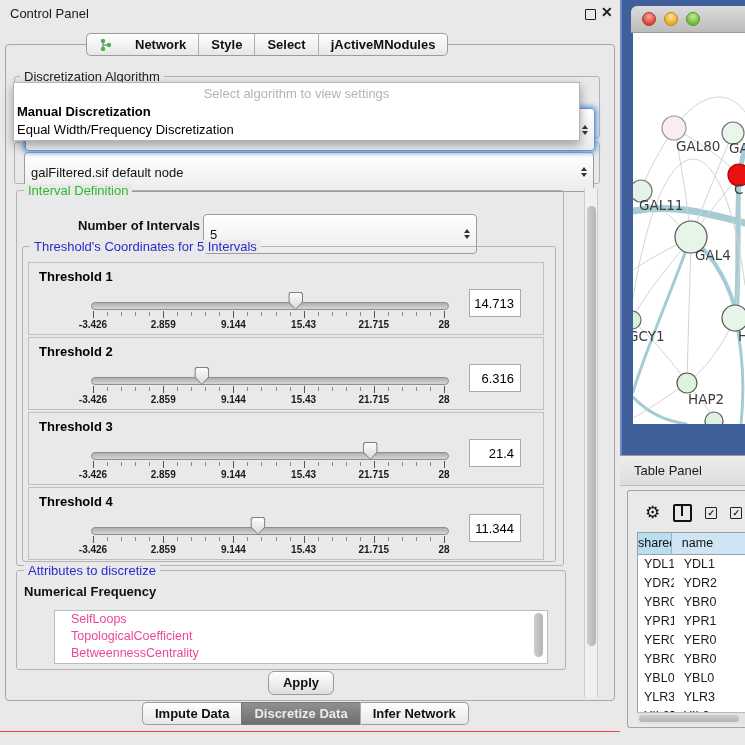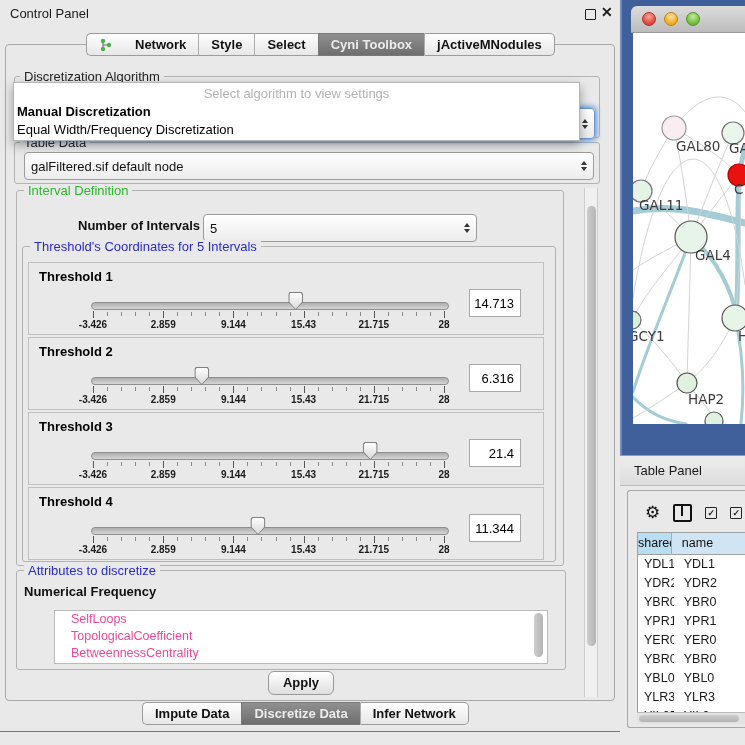--- a/index.html
+++ b/index.html
@@ -26,21 +26,21 @@
 
   #pane-border{left:5px;top:44px;width:608px;height:655px;border:1px solid #a8a8a8;border-radius:4px;background:#e9e9e9;}
 
   .groupbox{border:1px solid #b3b3b3;border-radius:3px;}
   .grouptitle{position:absolute;background:#e9e9e9;padding:0 4px;font-size:13px;line-height:13px;}
   .gt-green{color:#2eb82e;}
   .gt-blue{color:#2a2acc;}
   .gt-dark{color:#222;}
 
   .combo{background:linear-gradient(#ffffff,#ececec);border:1px solid #9c9c9c;border-radius:4px;
-         display:flex;align-items:center;padding:2px 6px;font-size:13px;color:#111;}
+         display:flex;align-items:center;padding:8px 6px;font-size:13px;color:#111;}
   .combo .lbl{flex:1;overflow:hidden;white-space:nowrap;}
   .updown{display:flex;flex-direction:column;gap:2px;margin-left:4px;}
   .tri-up{width:0;height:0;border-left:3.5px solid transparent;border-right:3.5px solid transparent;border-bottom:4.5px solid #333;}
   .tri-down{width:0;height:0;border-left:3.5px solid transparent;border-right:3.5px solid transparent;border-top:4.5px solid #333;}
 
   #algo-combo-hidden{left:25px;top:108px;width:556px;height:25px;box-shadow:0 0 5px 2px rgba(90,150,225,.9);border-color:#6a97d0;z-index:5;}
   #algo-popup{left:13px;top:82px;width:565px;height:57px;background:#fff;border:1px solid #b5b5b5;
               box-shadow:0 4px 10px rgba(0,0,0,.35);z-index:10;}
   #popup-hint{text-align:center;color:#b3b3b3;font-size:13px;padding-top:3px;height:17px;}
   .popup-item{font-size:13px;color:#000;padding-left:3px;height:18px;line-height:18px;}
@@ -124,23 +124,20 @@
           <circle cx="4" cy="11" r="2.2" fill="#4db04d"></circle>
           <circle cx="10" cy="7" r="2.2" fill="#4db04d"></circle>
         </svg>
         <span>Network</span>
       </div>
       <div class="tab">
         <span>Style</span>
       </div>
       <div class="tab">
         <span>Select</span>
-      </div>
-      <div class="tab sel">
-        <span>Cyni Toolbox</span>
       </div>
       <div class="tab">
         <span>jActiveMNodules</span>
       </div>
     </div>
 
   <div class="abs groupbox" style="left:14px;top:76px;width:584px;height:60px;"></div>
   <div class="abs grouptitle gt-dark" style="left:20px;top:70px;">Discretization Algorithm</div>
   <div id="algo-combo-hidden" class="abs combo">
     <span class="lbl"></span>

